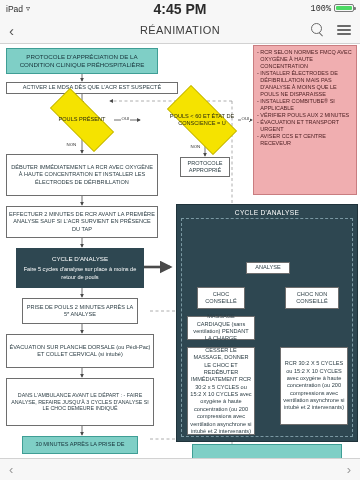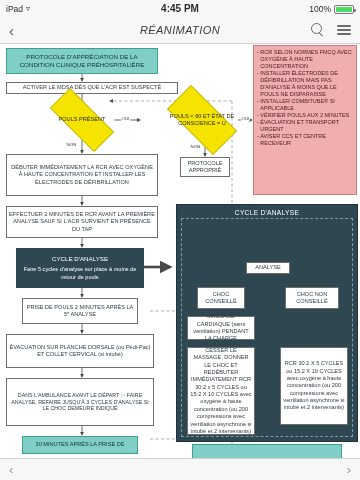--- a/index.html
+++ b/index.html
@@ -13,43 +13,43 @@
 
   
   .statusbar {
     position: absolute; left: 0; top: 0; width: 360px; height: 17px;
     background: #f7f7f7;
     display: flex; align-items: center;
     font-size: 8.5px; color: #2b2b2b;
     padding: 0 6px;
   }
   .sb-left { display: flex; align-items: center; gap: 3px; }
-  .sb-center { position: absolute; left: 0; right: 0; text-align: center; font-weight: bold; font-size: 10px; }
-  .sb-right { margin-left: auto; display: flex; align-items: flex-end; gap: 3px; position: relative; z-index: 2;}
+  .sb-center { position: absolute; left: 0; right: 0; text-align: center; font-weight: bold; font-size: 14px; }
+  .sb-right { margin-left: auto; display: flex; align-items: flex-start; gap: 3px; position: relative; z-index: 2; font-family: Liberation Mono, monospace;}
   .wifi { font-size: 8px; }
   .batt {
     width: 20px; height: 8.5px; border: 1px solid #7a7a7a; border-radius: 2px;
     position: relative; display: inline-block;
   }
   .batt::after {
     content: ""; position: absolute; right: -2.5px; top: 2.5px;
     width: 1.5px; height: 3px; background: #7a7a7a; border-radius: 0 1px 1px 0;
   }
   .batt i { display: block; position: absolute; left: 1px; top: 1px; bottom: 1px; width: 16px; background: #4cd964; border-radius: 1px; }
 
   
   .navbar {
     position: absolute; left: 0; top: 17px; width: 360px; height: 27px;
     background: #f7f7f7; border-bottom: 1px solid #d2d2d2;
     display: flex; align-items: center; padding: 0 9px;
   }
   .nav-back { width: 20px; color: #555; font-size: 15px; line-height: 1; cursor: pointer; }
   .nav-title {
     position: absolute; left: 0; right: 0; text-align: center;
-    font-size: 11px; letter-spacing: .4px; color: #3c3c3c; font-weight: normal; font-style: italic;
+    font-size: 11px; letter-spacing: .4px; color: #3c3c3c; font-weight: normal;
   }
   .nav-right { margin-left: auto; display: flex; align-items: center; gap: 13px; z-index: 2; }
   .icon-search { width: 13px; height: 13px; position: relative; cursor: pointer; }
   .icon-search::before {
     content: ""; position: absolute; left: 0; top: 0; width: 9px; height: 9px;
     border: 1.2px solid #6a6a6a; border-radius: 50%;
   }
   .icon-search::after {
     content: ""; position: absolute; left: 8px; top: 8.5px; width: 4.5px; height: 1.2px;
     background: #6a6a6a; transform: rotate(45deg); transform-origin: left center;

